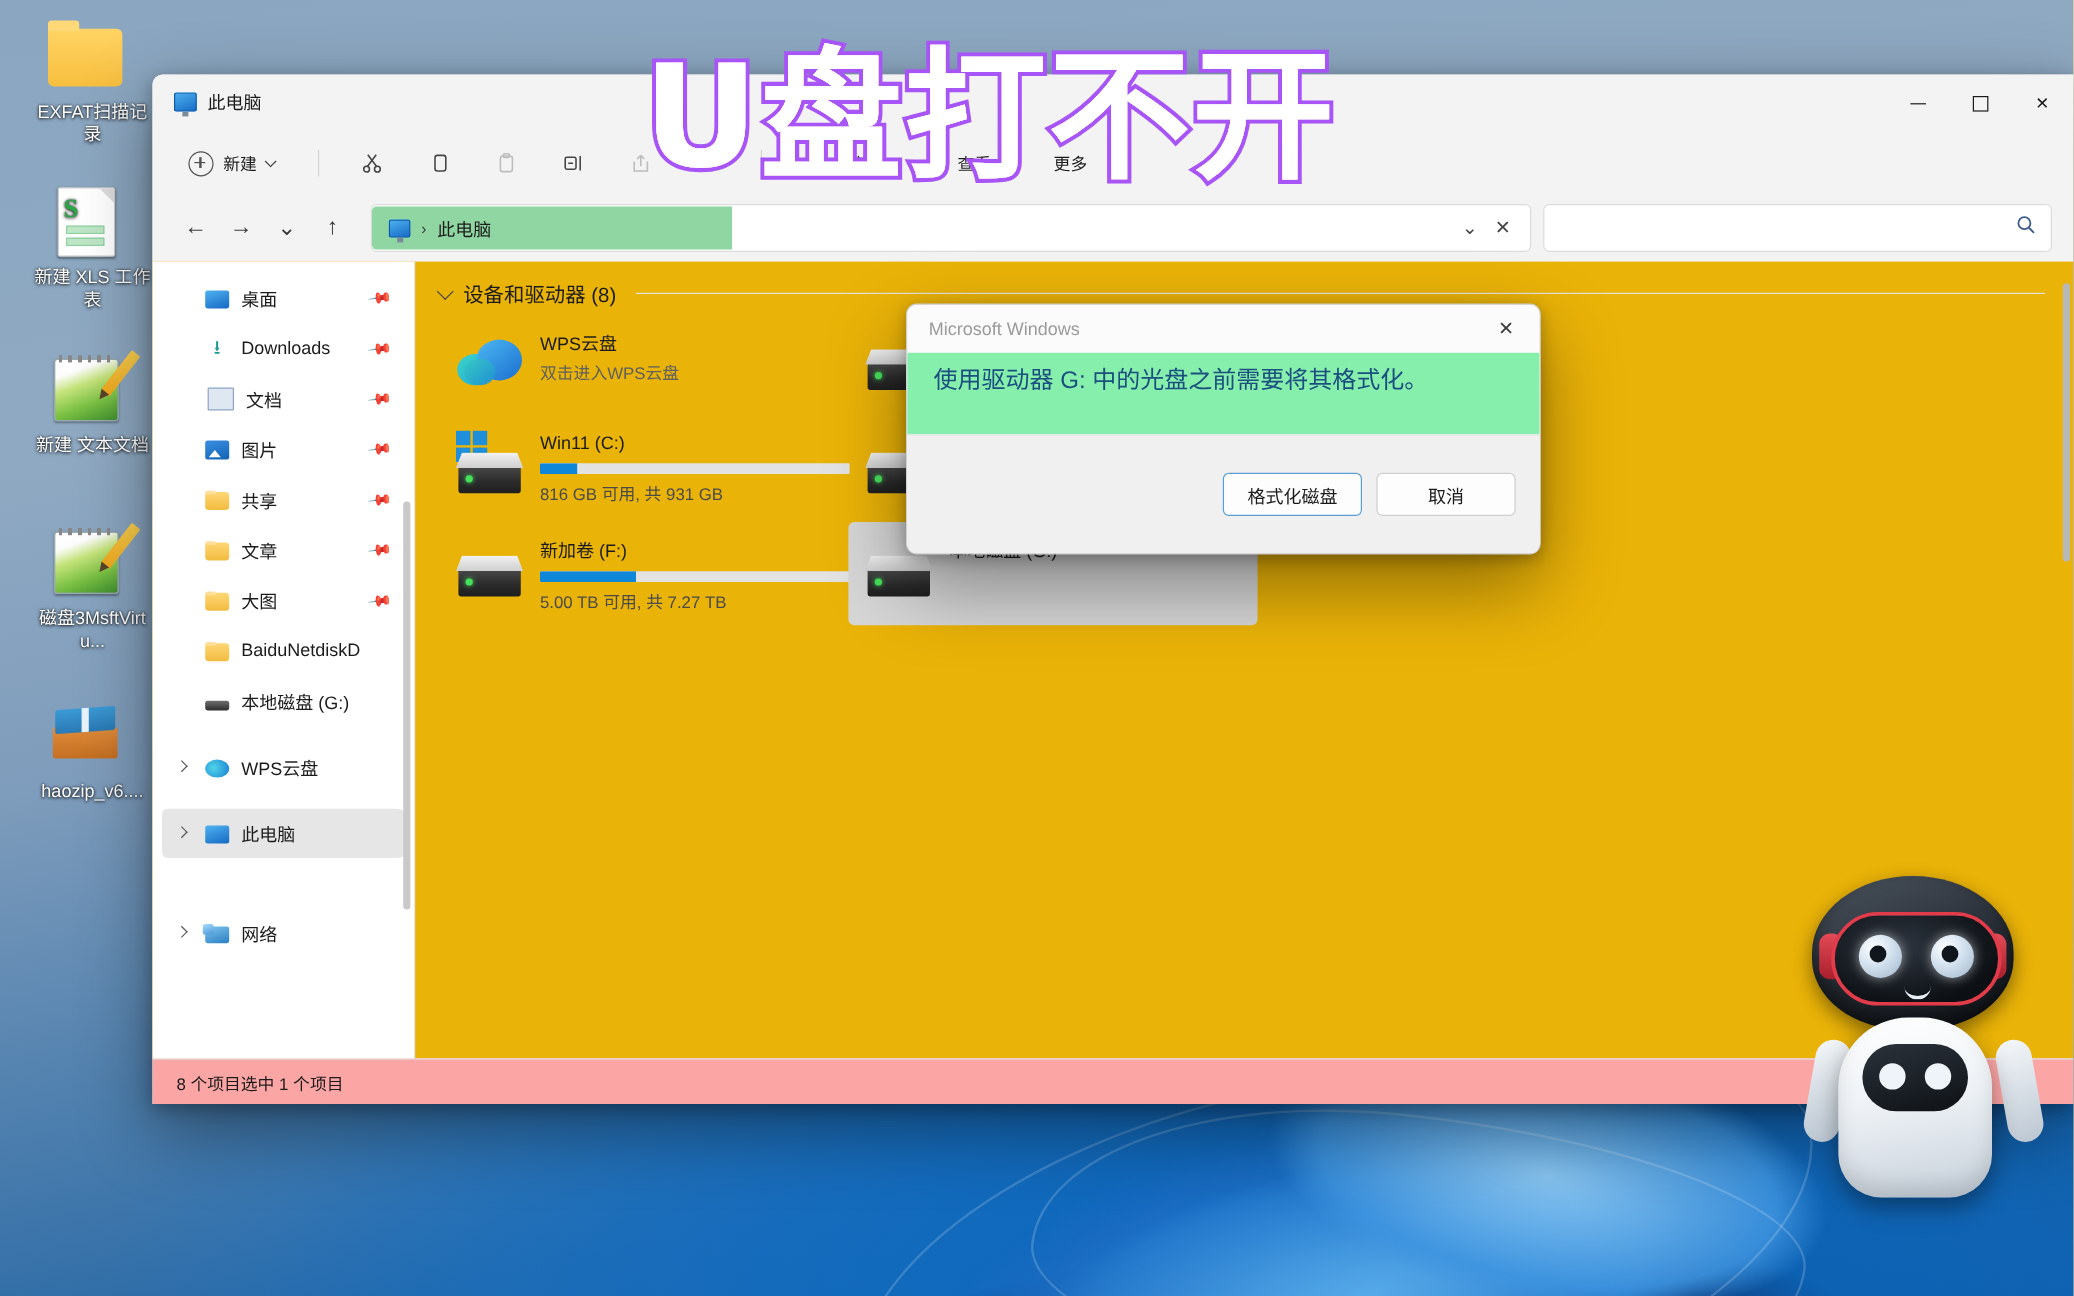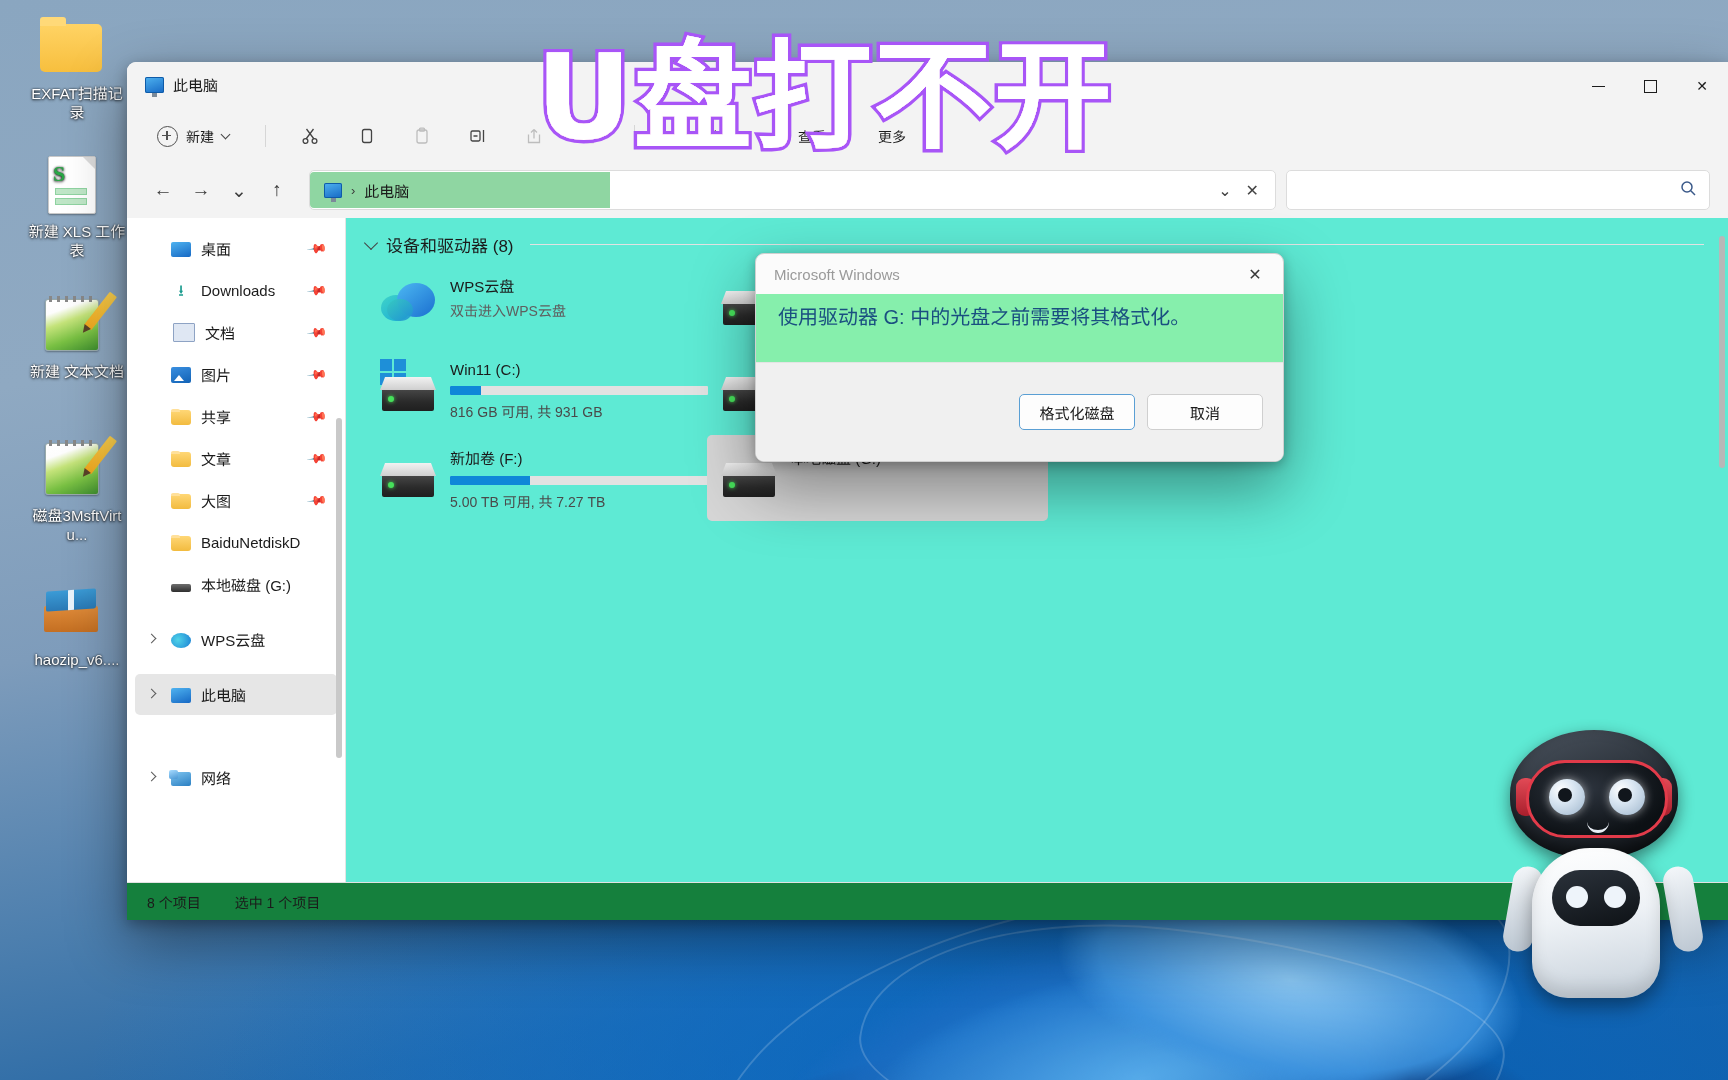--- a/index.html
+++ b/index.html
@@ -127,21 +127,21 @@
   .bc-green .pc-ic{width:18px;height:15px;}
   .bc-sep{color:#3a3a3a;font-size:13px;}
   .bc-txt{font-size:15px;color:#1b1b1b;}
   .bc-right{margin-left:auto;display:flex;align-items:center;gap:14px;padding-right:10px;color:#444;}
   .searchbox{width:398px;height:38px;margin-left:8px;background:#fff;border:1px solid #dcdcdc;
     border-radius:5px;display:flex;align-items:center;padding:0 12px;gap:9px;}
   .searchbox input{border:0;outline:0;font-size:14px;color:#1b1b1b;background:transparent;
     flex:1;font-family:inherit;}
 
   
-  .xbody{display:flex;height:calc(858px - 48px - 52px - 56px - 38px);background:#5eead4;}
+  .xbody{display:flex;height:calc(858px - 48px - 52px - 56px - 38px);background:#eab308;}
   .navpane{width:218px;background:#fff;padding-top:10px;position:relative;overflow:hidden;}
   .nav-item{height:41px;display:flex;align-items:center;gap:10px;margin:0 8px 1px 8px;
     padding-left:36px;border-radius:5px;font-size:15px;color:#1b1b1b;cursor:default;
     position:relative;white-space:nowrap;}
   .nav-item.sel{background:#e6e6e6;}
   .nav-item .exp{position:absolute;left:12px;width:12px;height:12px;}
   .nav-item .exp:before{content:"";position:absolute;left:1px;top:1px;width:6px;height:6px;
     border-right:1.5px solid #5a5a5a;border-top:1.5px solid #5a5a5a;transform:rotate(45deg);}
   .nav-item .pin{position:absolute;right:12px;color:#8a8a8a;font-size:13px;transform:rotate(38deg);}
   .nic{width:20px;height:18px;flex:0 0 20px;position:relative;}
@@ -197,22 +197,22 @@
   .cloudicon b{position:absolute;border-radius:50%;display:block;}
   .cl-a{left:0;top:14px;width:30px;height:26px;background:linear-gradient(140deg,#3fd4c8,#17a8d8);}
   .cl-b{left:16px;top:2px;width:38px;height:34px;background:linear-gradient(140deg,#4cb8f2,#1b6fd0);}
   .cl-c{left:6px;top:18px;width:26px;height:22px;background:linear-gradient(140deg,#36c9c0,#1f8fd4);opacity:.9;}
 
   
   .vsb{position:absolute;right:3px;top:18px;width:6px;height:232px;background:#b8b8b8;border-radius:3px;}
   .navsb{position:absolute;right:3px;top:200px;width:6px;height:340px;background:#c9c9c9;border-radius:3px;}
 
   
-  .statusbar{height:38px;display:flex;align-items:center;gap:34px;padding:0 20px;
-    background:#15803d;border-top:1px solid #e2e2e2;font-size:14px;color:#1b1b1b;}
+  .statusbar{height:38px;display:flex;align-items:center;padding:0 20px;
+    background:#fca5a5;border-top:1px solid #e2e2e2;font-size:14px;color:#1b1b1b;}
   #dialog{
     position:absolute;left:755px;top:253px;width:527px;height:207px;
     background:#fbfbfb;border-radius:9px;border:1px solid #d0d0d0;
     box-shadow:0 26px 64px rgba(0,0,0,.40),0 3px 12px rgba(0,0,0,.26);
     overflow:hidden;display:flex;flex-direction:column;
   }
   .dlg-title{height:40px;display:flex;align-items:center;padding:0 6px 0 18px;}
   .dlg-title span{font-size:15px;color:#9a9a9a;}
   .dlg-x{margin-left:auto;width:44px;height:34px;display:flex;align-items:center;justify-content:center;
     font-size:16px;color:#3a3a3a;border-radius:5px;cursor:default;}

